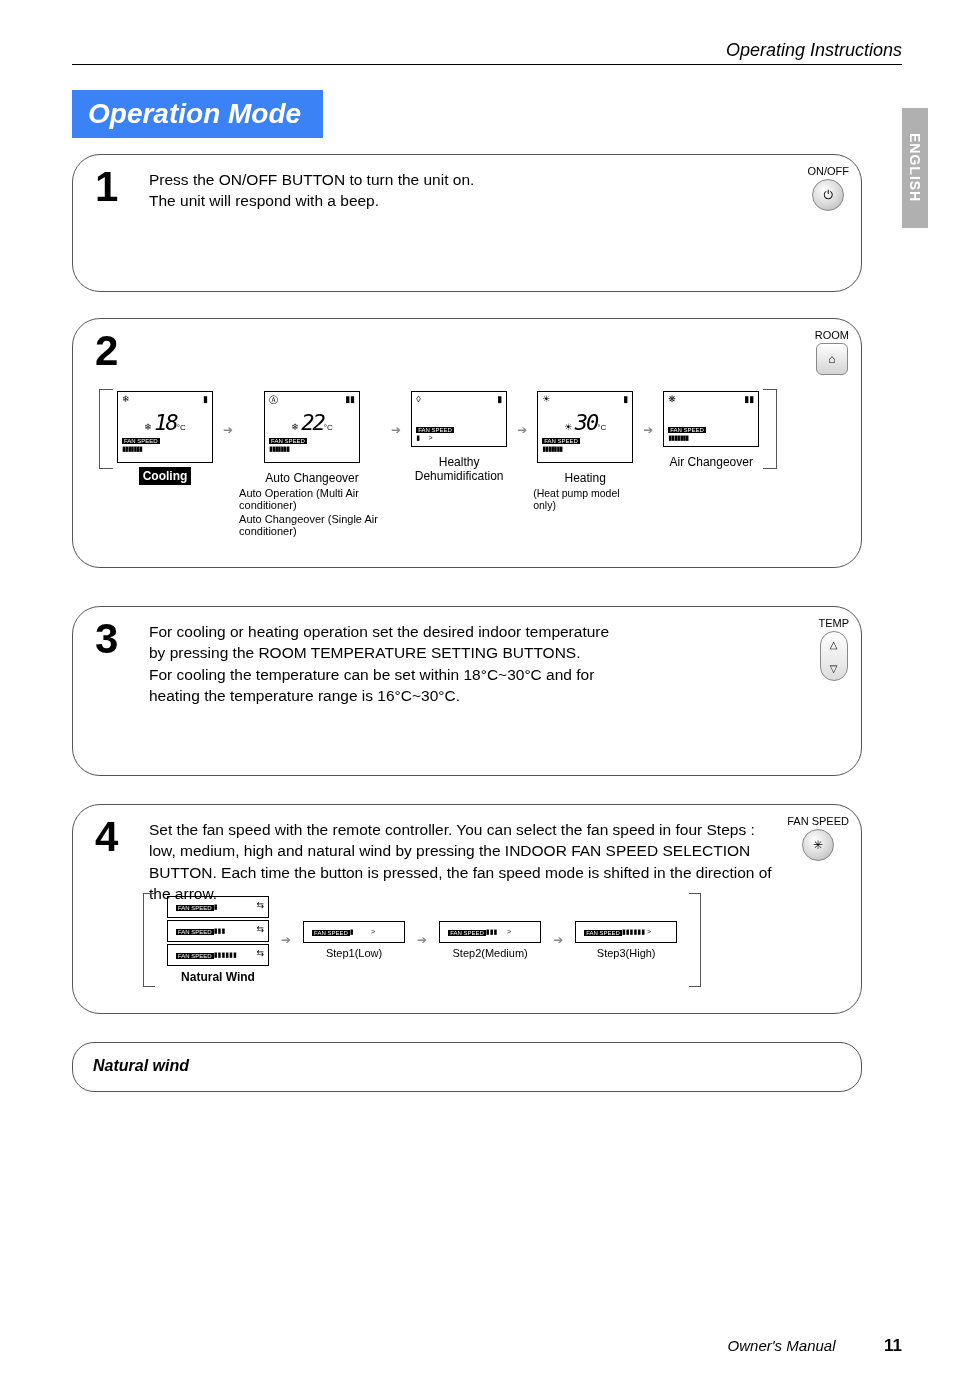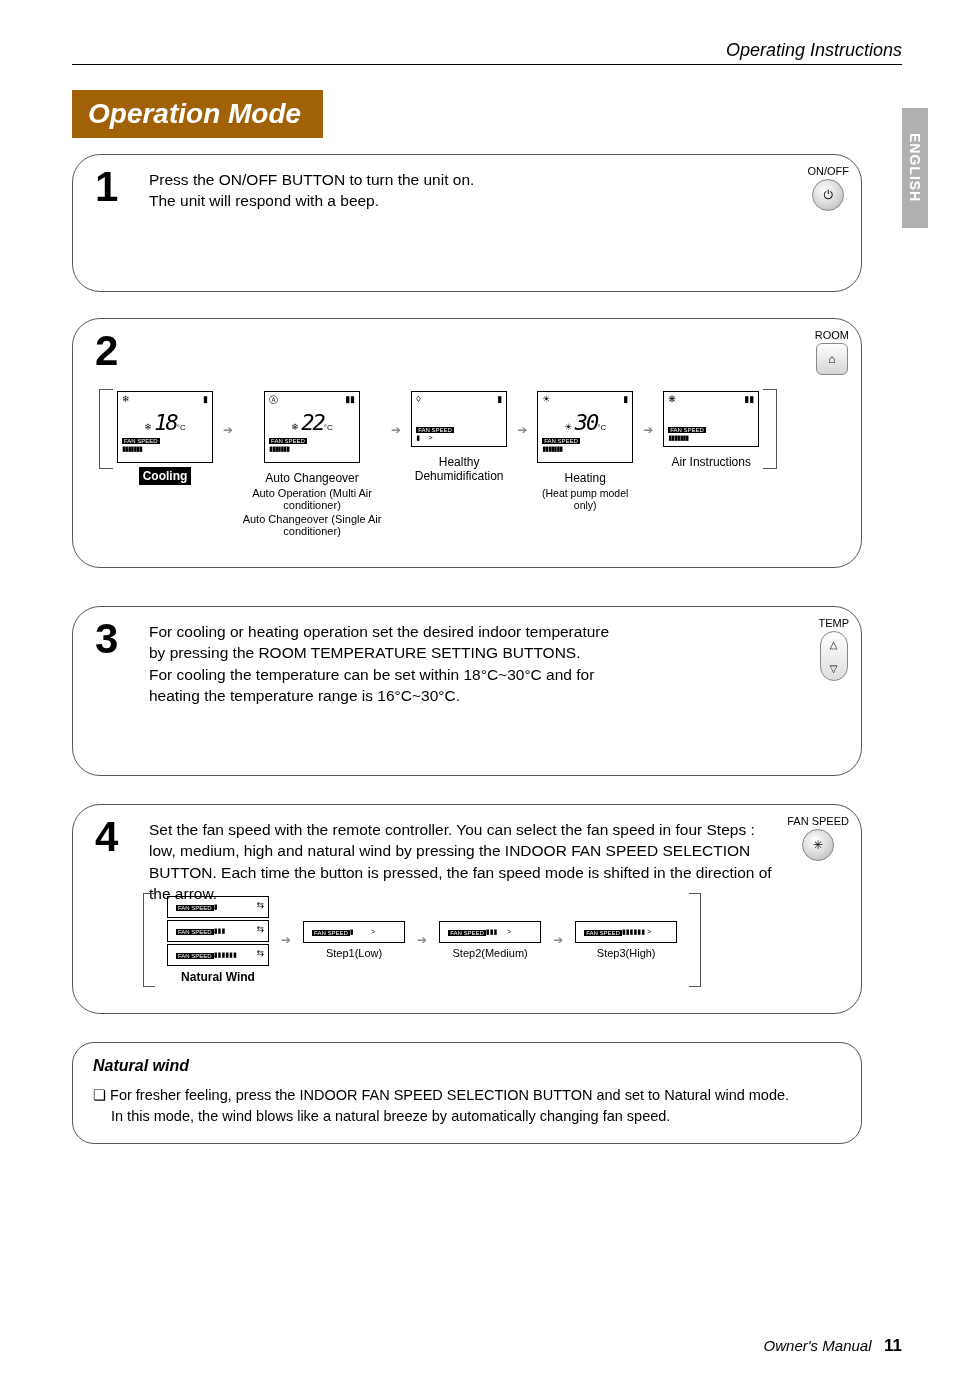--- a/index.html
+++ b/index.html
@@ -32,21 +32,21 @@
     justify-content: center;
     color: #fff;
     font-weight: bold;
     font-size: 14px;
     writing-mode: vertical-rl;
     letter-spacing: 1px;
   }
   .section-title {
     position: absolute;
     left: 72px; top: 90px;
-    background: #a16207;
+    background: #3b82f6;
     color: #fff;
     font-size: 28px;
     font-style: italic;
     font-weight: bold;
     padding: 8px 22px 8px 16px;
   }
   .step-box {
     position: absolute;
     left: 72px;
     width: 790px;
@@ -122,21 +122,21 @@
   .lcd-body { text-align:center; }
   .seg { font-family: monospace; font-size:22px; font-style:italic; letter-spacing:-2px; }
   .fanspeed-label { background:#000; color:#fff; font-size:6px; padding:0 2px; display:inline-block; margin:2px 0 0 4px; }
   .fanspeed-bar { font-size:7px; letter-spacing:-1px; padding:0 4px 2px 4px; }
   .mode-row { position:absolute; left:40px; top:72px; display:flex; align-items:flex-start; gap:6px; }
   .mode-col { display:flex; flex-direction:column; align-items:center; width:104px; }
   .mode-col-w { width:146px; }
   .mode-arrow { font-size:12px; color:#888; margin-top:32px; }
   .mode-cap { font-size:12px; text-align:center; margin-top:8px; line-height:1.2; }
   .mode-cap-bold { background:#000; color:#fff; padding:2px 4px; font-weight:bold; font-size:12px; display:inline-block; margin-top:4px; }
-  .mode-sub { font-size:11px; text-align:center; margin-top:2px; }
+  .mode-sub { font-size:11px; margin-top:2px; }
   .big-bracket-l, .big-bracket-r { position:absolute; top:70px; width:14px; height:80px; border:1px solid #555; }
   .big-bracket-l { left:26px; border-right:none; }
   .big-bracket-r { right:84px; border-left:none; }
 
   .fan-row { position:absolute; left:70px; top:88px; display:flex; align-items:center; gap:12px; }
   .fan-col-stack { display:flex; flex-direction:column; gap:2px; }
   .fan-lcd { border:1px solid #000; width:102px; height:22px; font-size:7px; display:flex; align-items:center; padding:0 4px; position:relative; }
   .fan-lcd .nat { position:absolute; right:4px; top:3px; font-size:9px; }
   .fan-cap { font-size:11px; text-align:center; margin-top:4px; }
   .fan-cap-b { font-size:12px; font-weight:bold; }
@@ -152,21 +152,21 @@
   }
   .natural-title { font-size:16px; font-style:italic; font-weight:bold; }
   .natural-body { font-size:14.5px; margin-top:10px; line-height:1.45; }
   .indent { margin-left: 18px; }
 
   .footer {
     position:absolute; right:52px; bottom:44px;
     font-size:15px;
   }
   .footer .manual { font-style:italic; }
-  .footer .page { font-weight:bold; font-size:17px; }
+  .footer .page { font-weight:bold; font-size:17px;margin-left:36px; }
 
   .fine { font-size:10.5px; }
   .ico { font-size:12px; }
 </style>
 </head>
 <body>
 
 <div class="header-text">Operating Instructions</div>
 <div class="header-line"></div>
 
@@ -261,21 +261,21 @@
     <div class="mode-col">
       <div class="lcd lcd-mini">
         <div class="lcd-top">
             <span>❋</span>
             <span>▮▮</span>
           </div>
         <div style="height:14px;"></div>
         <div class="fanspeed-label">FAN SPEED</div>
         <div class="fanspeed-bar">▮▮▮▮▮▮▮</div>
       </div>
-      <div class="mode-cap">Air Instructions</div>
+      <div class="mode-cap">Air Changeover</div>
     </div>
   </div>
 
   <div class="big-bracket-r"></div>
 </div>
 
 <div id="step3" class="step-box">
   <div class="step-num">3</div>
   <div class="step-body" style="white-space:pre-line; max-width:480px;">For cooling or heating operation set the desired indoor temperature by pressing the ROOM TEMPERATURE SETTING BUTTONS.
 For cooling the temperature can be set within 18°C~30°C and for heating the temperature range is 16°C~30°C.</div>
@@ -322,23 +322,18 @@
     <div>
       <div class="fan-lcd"><span class="fanspeed-label">FAN SPEED</span>▮▮▮▮▮▮ &gt;</div>
       <div class="fan-cap">Step3(High)</div>
     </div>
     <div class="fan-bracket-r"></div>
   </div>
 </div>
 
 <div class="natural-box">
   <div class="natural-title">Natural wind</div>
-  <div class="natural-body">
-    <span>❏</span>
-    <span>For fresher feeling, press the INDOOR FAN SPEED SELECTION BUTTON and set to Natural wind mode.</span><br>
-    <span class="indent">In this mode, the wind blows like a natural breeze by automatically changing fan speed.</span>
-  </div>
 </div>
 
 <div class="footer">
   <span class="manual">Owner's Manual</span>&nbsp;&nbsp;
   <span class="page">11</span>
 </div>
 
 </body></html>

